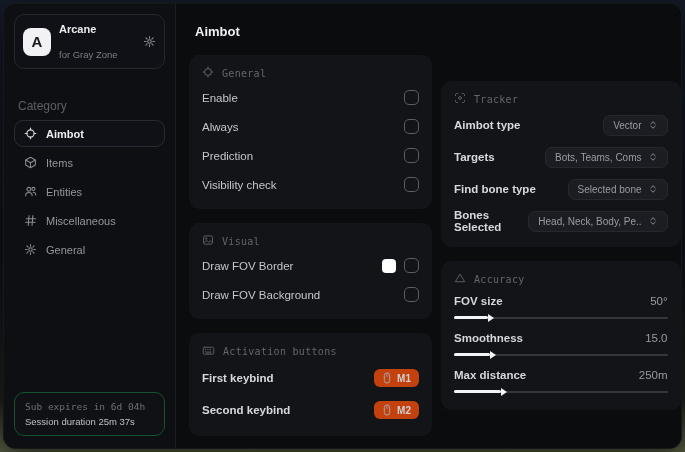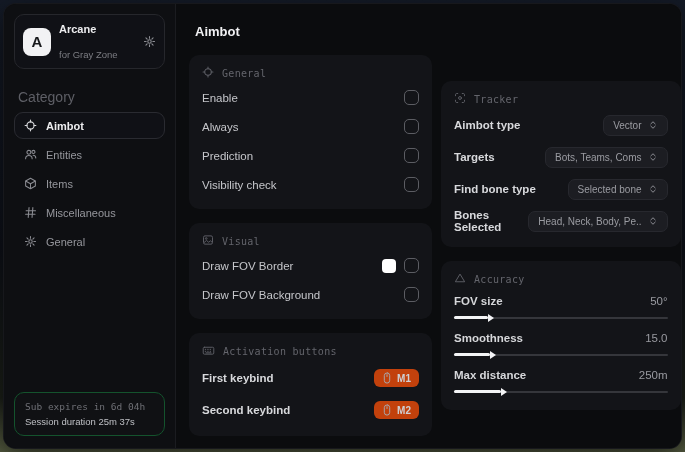--- a/index.html
+++ b/index.html
@@ -13,21 +13,21 @@
   
   .sidebar { width:172px; min-width:172px; background:#0e0f12; border-right:1px solid #1b1c20;
     display:flex; flex-direction:column; padding:10px 10px 12px; }
   .brand-card { border:1px solid #26272c; border-radius:10px; padding:8px; display:flex; align-items:center; gap:8px; background:#101116; }
   .logo { width:28px; height:28px; background:#f2f2f4; color:#17181b; border-radius:8px;
     display:flex; align-items:center; justify-content:center; font-weight:bold; font-size:15px; }
   .brand-text { display:flex; flex-direction:column; gap:14px; }
   .brand-name { font-size:11px; font-weight:bold; color:#ececee; }
   .brand-sub { font-size:9.5px; color:#7c7d83; }
   .brand-gear { margin-left:auto; color:#8d8e94; display:flex; cursor:pointer; }
-  .category-label { font-size:14px; color:#5e5f66; margin:20px 4px 7px; }
+  .category-label { font-size:12px; color:#5e5f66; margin:30px 4px 7px; }
   .nav { display:flex; flex-direction:column; gap:2px; }
   .nav-item { display:flex; align-items:center; gap:9px; padding:0 9px; height:27px;
     border-radius:9px; border:1px solid transparent; color:#96979d; font-size:11px; cursor:pointer; }
   .nav-item.active { color:#ededef; font-weight:bold; border-color:#2a2b31; background:#101116; }
   .nav-icon { display:flex; color:#8a8b91; }
   .nav-item.active .nav-icon { color:#d7d8db; }
   .sidebar-footer { margin-top:auto; border:1px solid #14532d; border-radius:10px; padding:8px 10px; background:#101114; }
   .sub-line1 { font-family:"DejaVu Sans Mono", monospace; font-size:9.5px; color:#6e6f75; margin-bottom:4px; }
   .sub-line2 { font-size:9.5px; color:#bfc0c5; }
 
@@ -96,37 +96,37 @@
           <span class="nav-icon">
             <svg width="13" height="13" viewBox="0 0 16 16" fill="none" stroke="currentColor" stroke-width="1.4" stroke-linecap="round">
               <circle cx="8" cy="8" r="4.4"></circle>
               <path d="M8 1.4v2.3M8 12.3v2.3M1.4 8h2.3M12.3 8h2.3"></path>
             </svg>
           </span>
           <span>Aimbot</span>
         </div>
         <div class="nav-item">
           <span class="nav-icon">
+            <svg width="13" height="13" viewBox="0 0 16 16" fill="none" stroke="currentColor" stroke-width="1.3" stroke-linejoin="round">
+              <path d="M8 1.6 14 5v6L8 14.4 2 11V5z"></path>
+              <path d="M2 5l6 3.4L14 5M8 8.4v6"></path>
+            </svg>
+          </span>
+          <span>Items</span>
+        </div>
+        <div class="nav-item">
+          <span class="nav-icon">
             <svg width="13" height="13" viewBox="0 0 16 16" fill="none" stroke="currentColor" stroke-width="1.3" stroke-linecap="round">
               <circle cx="6" cy="5.3" r="2.4"></circle>
               <path d="M2 13.3c0-2.2 1.8-4 4-4s4 1.8 4 4"></path>
               <circle cx="11.6" cy="4.8" r="1.9"></circle>
               <path d="M11.3 8.9c1.8.1 3.2 1.6 3.2 3.4"></path>
             </svg>
           </span>
           <span>Entities</span>
-        </div>
-        <div class="nav-item">
-          <span class="nav-icon">
-            <svg width="13" height="13" viewBox="0 0 16 16" fill="none" stroke="currentColor" stroke-width="1.3" stroke-linejoin="round">
-              <path d="M8 1.6 14 5v6L8 14.4 2 11V5z"></path>
-              <path d="M2 5l6 3.4L14 5M8 8.4v6"></path>
-            </svg>
-          </span>
-          <span>Items</span>
         </div>
         <div class="nav-item">
           <span class="nav-icon">
             <svg width="13" height="13" viewBox="0 0 16 16" fill="none" stroke="currentColor" stroke-width="1.3" stroke-linecap="round">
               <path d="M6.2 2 5.2 14M10.9 2 9.9 14M2.6 5.8h11.6M2 10.2h11.6"></path>
             </svg>
           </span>
           <span>Miscellaneous</span>
         </div>
         <div class="nav-item">

